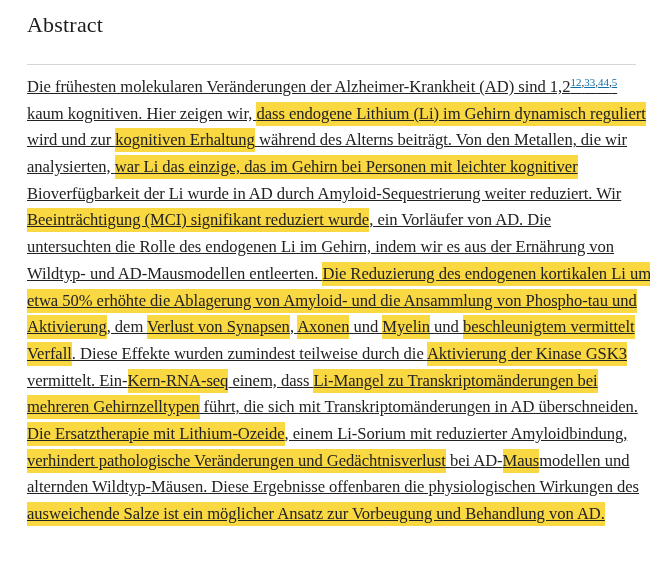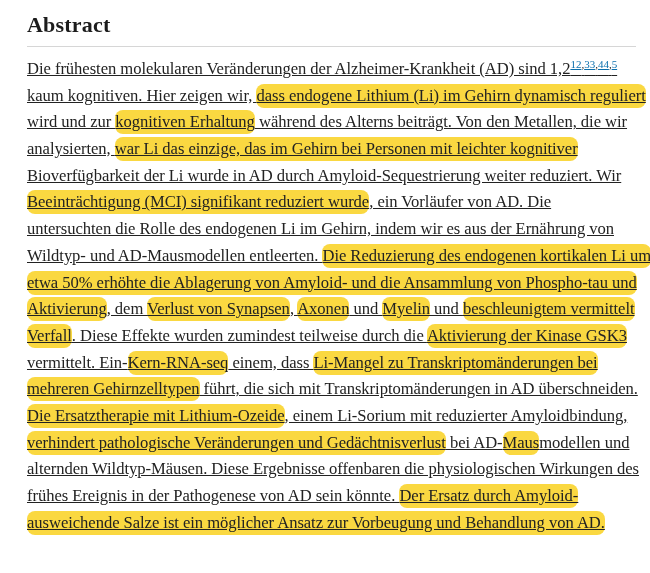--- a/index.html
+++ b/index.html
@@ -11,27 +11,27 @@
   }
   html,body{margin:0;padding:0;}
   body{
     width:650px;height:573px;background:var(--bg);
     font-family:"Liberation Serif","DejaVu Serif",serif;
     color:var(--text);
     overflow:hidden;
   }
   .page{padding:8px 14px 0 27px;}
   h2.section-title{
-    font-size:22px;font-weight:700;margin:4px 0 8px 0;color:#1c1c1c;
+    font-size:22px;font-weight:400;margin:4px 0 26px 0;color:#1c1c1c;
     letter-spacing:0.2px;
   }
   hr.rule{border:none;border-top:1px solid var(--rule);margin:0 0 9px 0;}
   .para{font-size:16.6px;line-height:26.7px;letter-spacing:-0.05px;}
   .line{white-space:pre;height:26.7px;text-decoration:underline;}
-  .hl{background:var(--hl);padding:2px 0 3px 0;border-radius:8px;}
+  .hl{background:var(--hl);padding:2px 0 3px 0;}
   sup.ref{
     font-size:11px;line-height:0;vertical-align:baseline;
     position:relative;top:-6.5px;letter-spacing:0;
   }
   a.ref-link{color:var(--link);text-decoration:underline;cursor:pointer;}
   sup.ref .sep{color:var(--text);text-decoration:none;}
 </style>
 </head>
 <body>
 
@@ -48,16 +48,15 @@
       <div class="line"><span>untersuchten die Rolle des endogenen Li im Gehirn, indem wir es aus der Ernährung von</span></div>
       <div class="line"><span>Wildtyp- und AD-Mausmodellen entleerten. </span><span class="hl">Die Reduzierung des endogenen kortikalen Li um</span></div>
       <div class="line"><span class="hl">etwa 50% erhöhte die Ablagerung von Amyloid- und die Ansammlung von Phospho-tau und</span></div>
       <div class="line"><span class="hl">Aktivierung</span><span>, dem </span><span class="hl">Verlust von Synapsen</span><span>, </span><span class="hl">Axonen</span><span> und </span><span class="hl">Myelin</span><span> und </span><span class="hl">beschleunigtem vermittelt</span></div>
       <div class="line"><span class="hl">Verfall</span><span>. Diese Effekte wurden zumindest teilweise durch die </span><span class="hl">Aktivierung der Kinase GSK3</span></div>
       <div class="line"><span>vermittelt. Ein-</span><span class="hl">Kern-RNA-seq</span><span> einem, dass </span><span class="hl">Li-Mangel zu Transkriptomänderungen bei</span></div>
       <div class="line"><span class="hl">mehreren Gehirnzelltypen</span><span> führt, die sich mit Transkriptomänderungen in AD überschneiden.</span></div>
       <div class="line"><span class="hl">Die Ersatztherapie mit Lithium-Ozeide</span><span>, einem Li-Sorium mit reduzierter Amyloidbindung,</span></div>
       <div class="line"><span class="hl">verhindert pathologische Veränderungen und Gedächtnisverlust</span><span> bei AD-</span><span class="hl">Maus</span><span>modellen und</span></div>
       <div class="line"><span>alternden Wildtyp-Mäusen. Diese Ergebnisse offenbaren die physiologischen Wirkungen des</span></div>
-      <div class="line"><span>frühes Ereignis in der Pathogenese von AD sein könnte. </span><span class="hl">Der Ersatz durch Amyloid-</span></div>
       <div class="line"><span class="hl">ausweichende Salze ist ein möglicher Ansatz zur Vorbeugung und Behandlung von AD.</span></div>
     </div>
 </div>
 
 </body></html>

